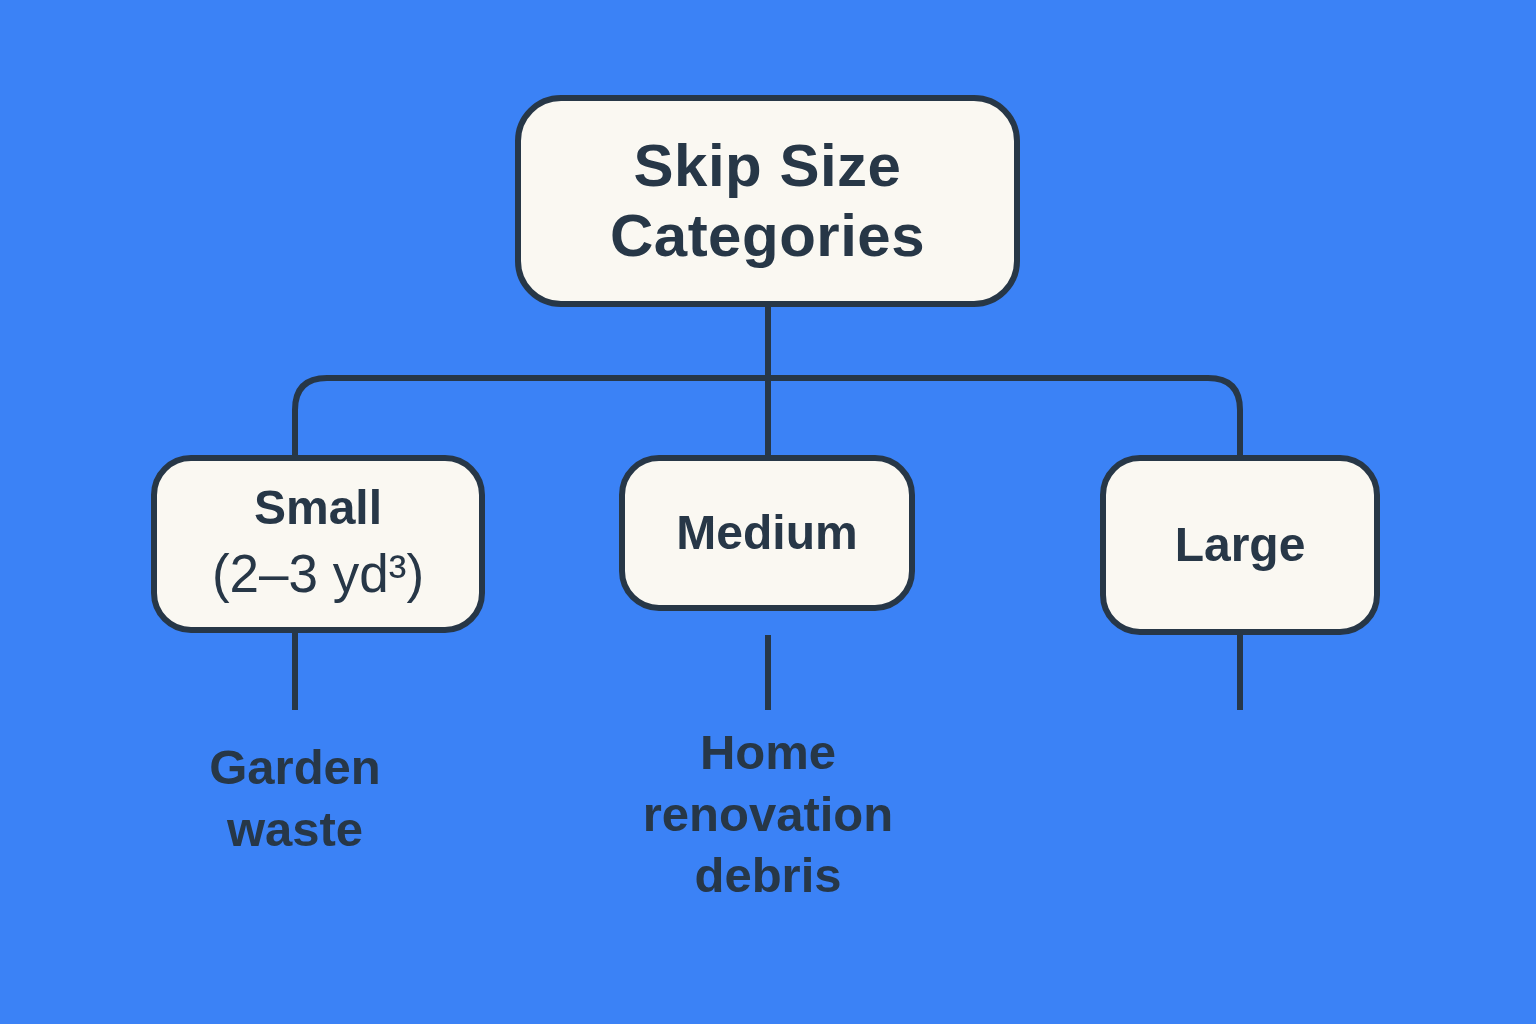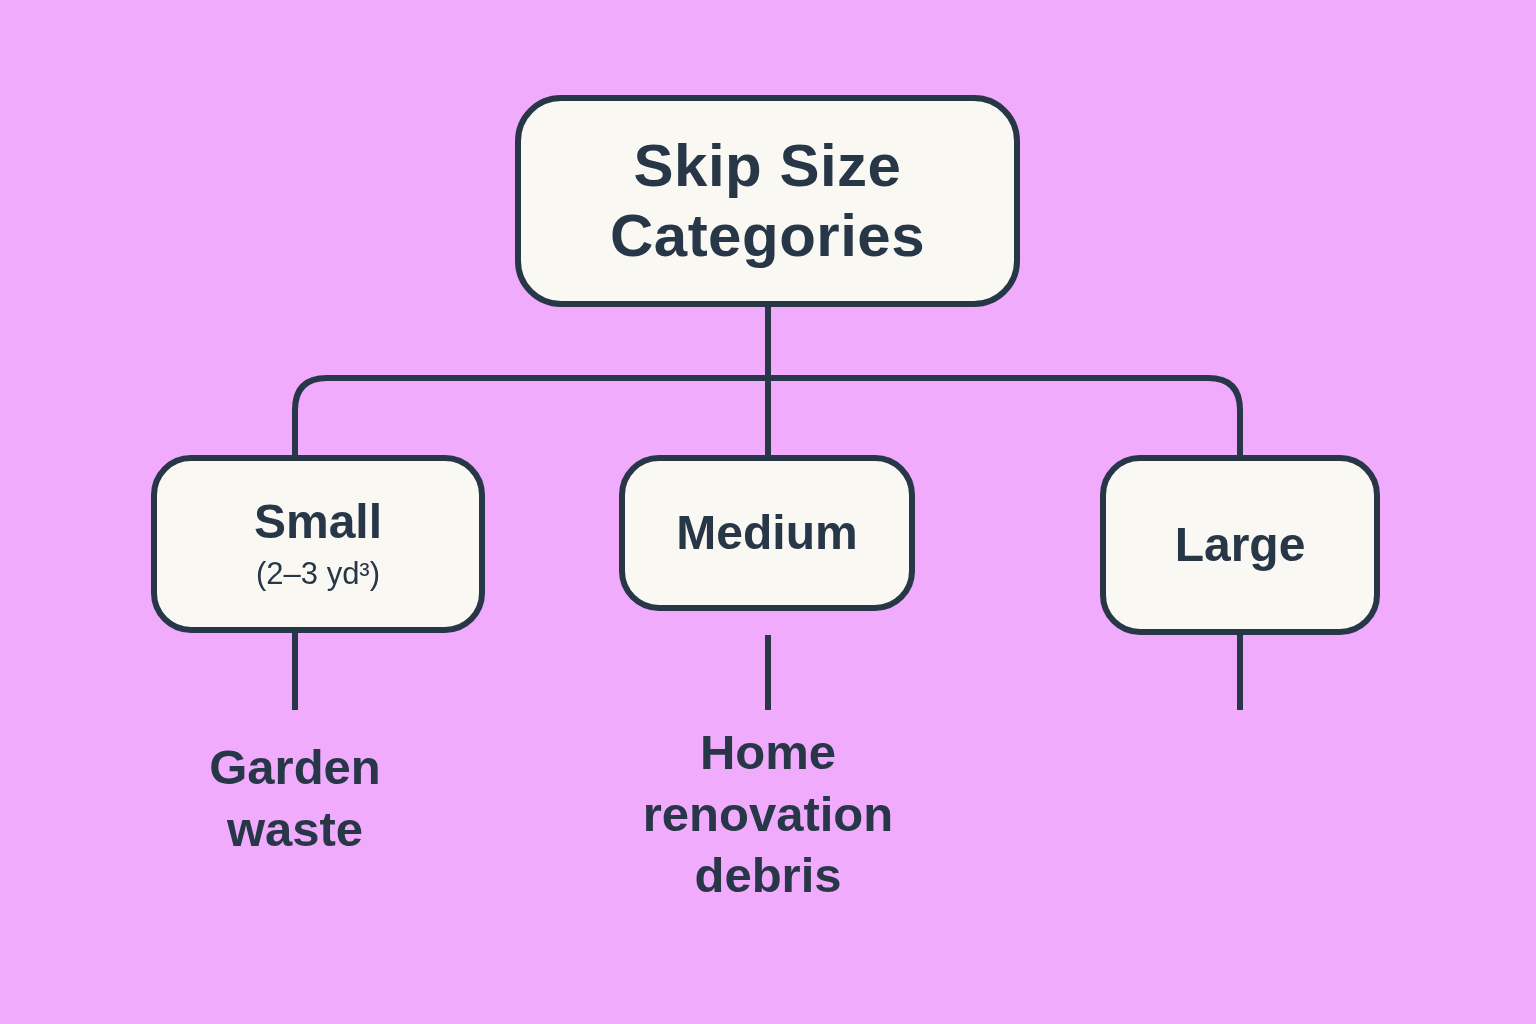--- a/index.html
+++ b/index.html
@@ -5,21 +5,21 @@
   html, body {
     margin: 0;
     padding: 0;
     background: #f4f1ea;
     font-family: "Liberation Sans", sans-serif;
   }
   .canvas {
     position: relative;
     width: 1536px;
     height: 1024px;
-    background: #f0abfc;
+    background: #3b82f6;
     overflow: hidden;
     color: #273747;
   }
   .connectors {
     position: absolute;
     left: 0;
     top: 0;
     width: 1536px;
     height: 1024px;
   }
@@ -58,21 +58,21 @@
   }
   .node.branch-small  { left: 151px;  top: 455px; width: 334px; height: 178px; }
   .node.branch-medium { left: 619px;  top: 455px; width: 296px; height: 156px; }
   .node.branch-large  { left: 1100px; top: 455px; width: 280px; height: 180px; text-align: right; }
   .branch-name {
     font-size: 48px;
     font-weight: bold;
     line-height: 1.1;
   }
   .branch-capacity {
-    font-size: 31px;
+    font-size: 53px;
     font-weight: 400;
     line-height: 1.2;
     margin-top: 7px;
   }
   .desc {
     position: absolute;
     font-size: 49px;
     font-weight: 700;
     line-height: 1.26;
     text-align: center;

